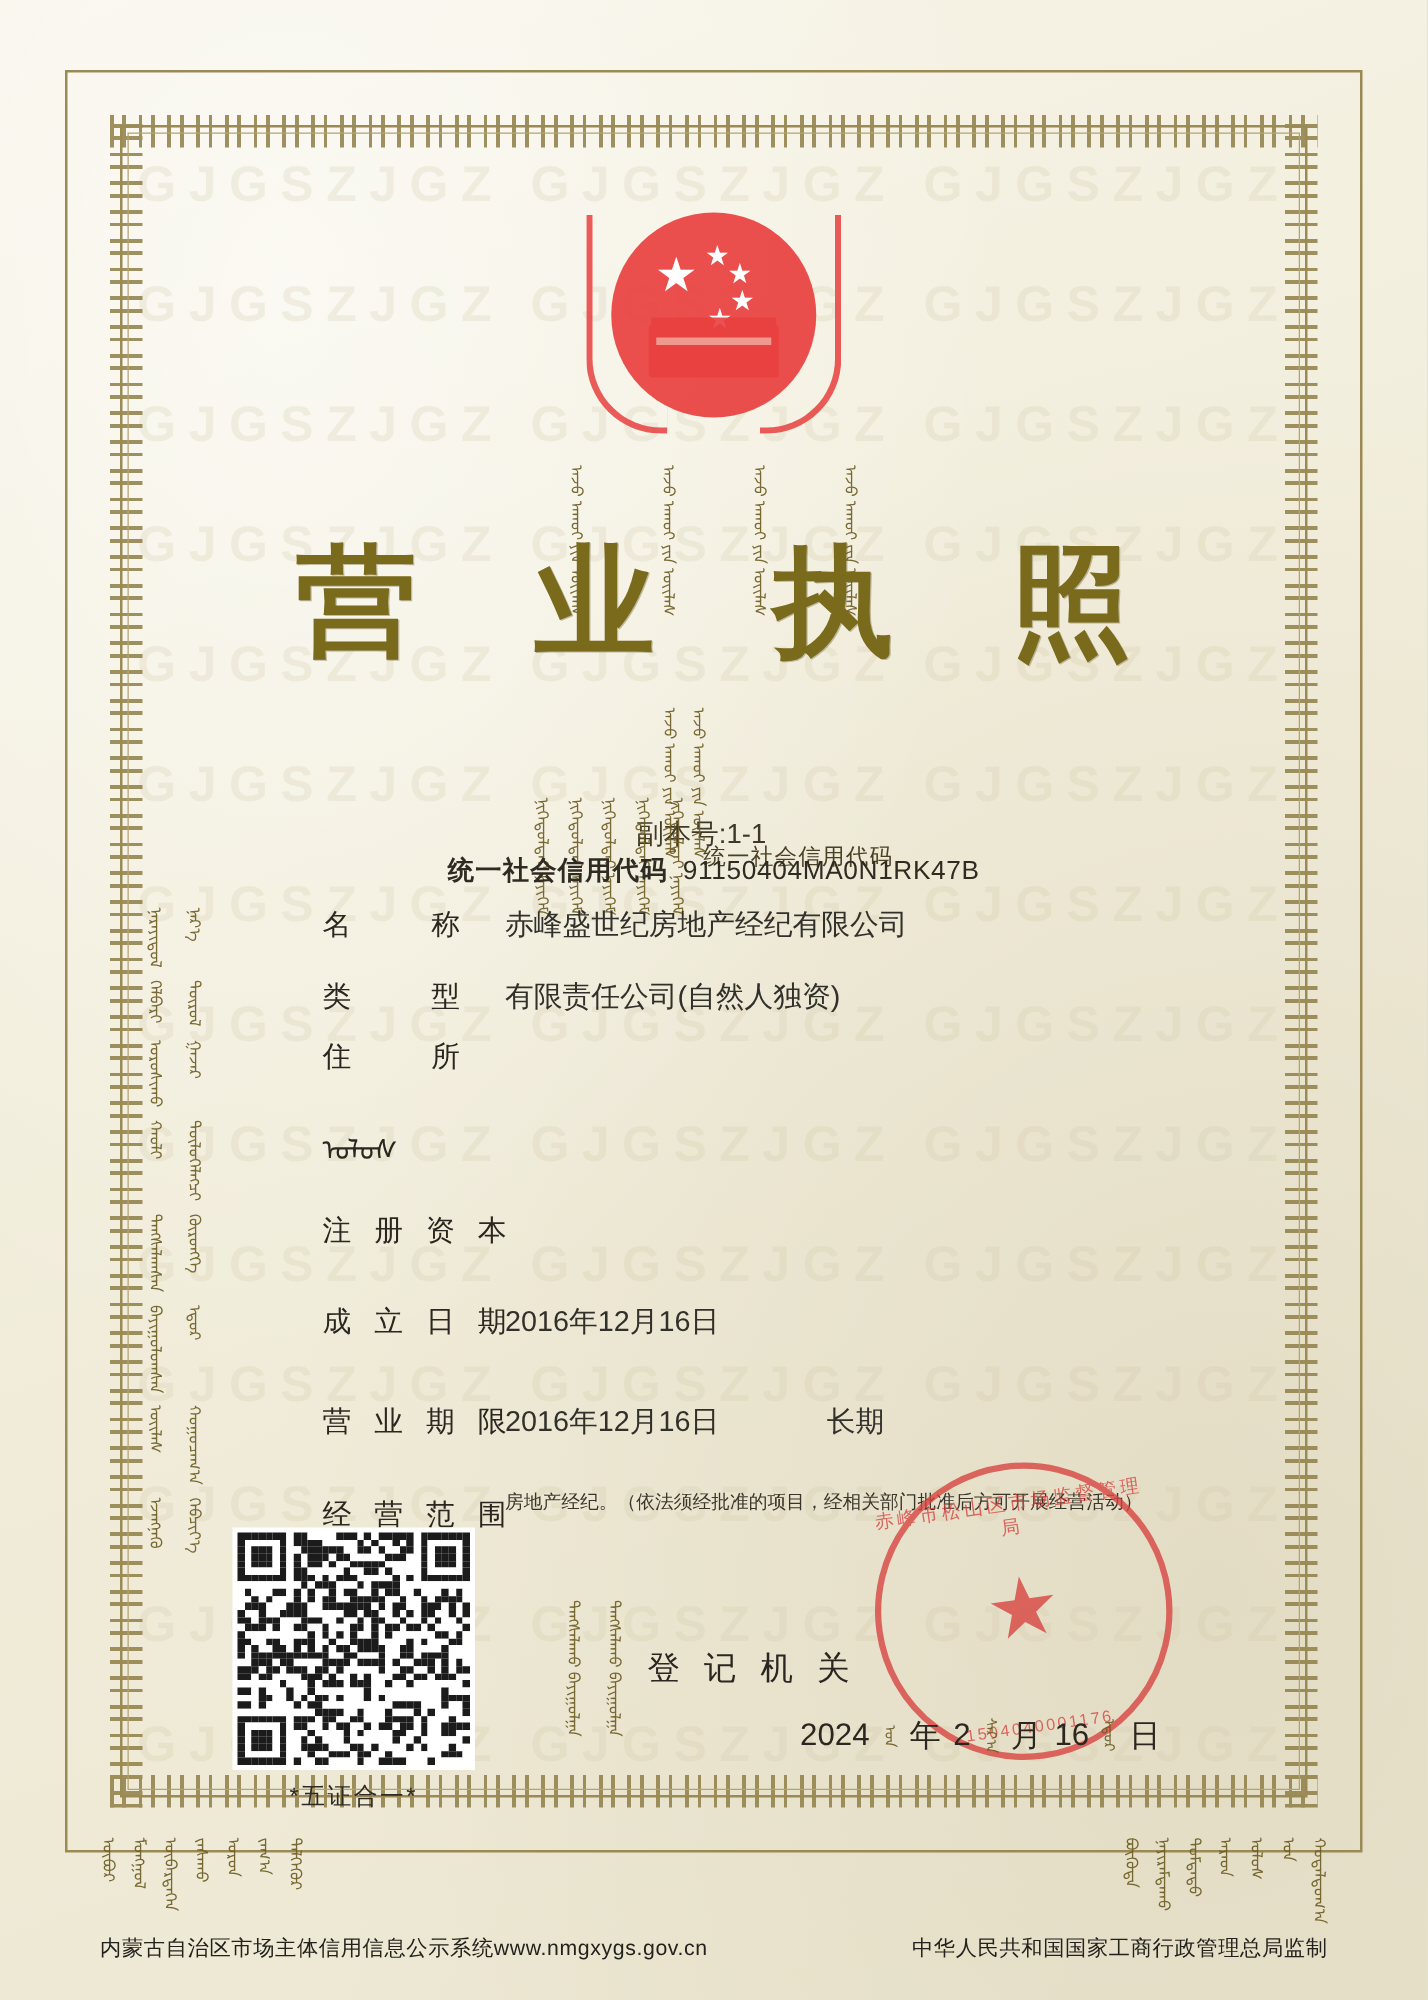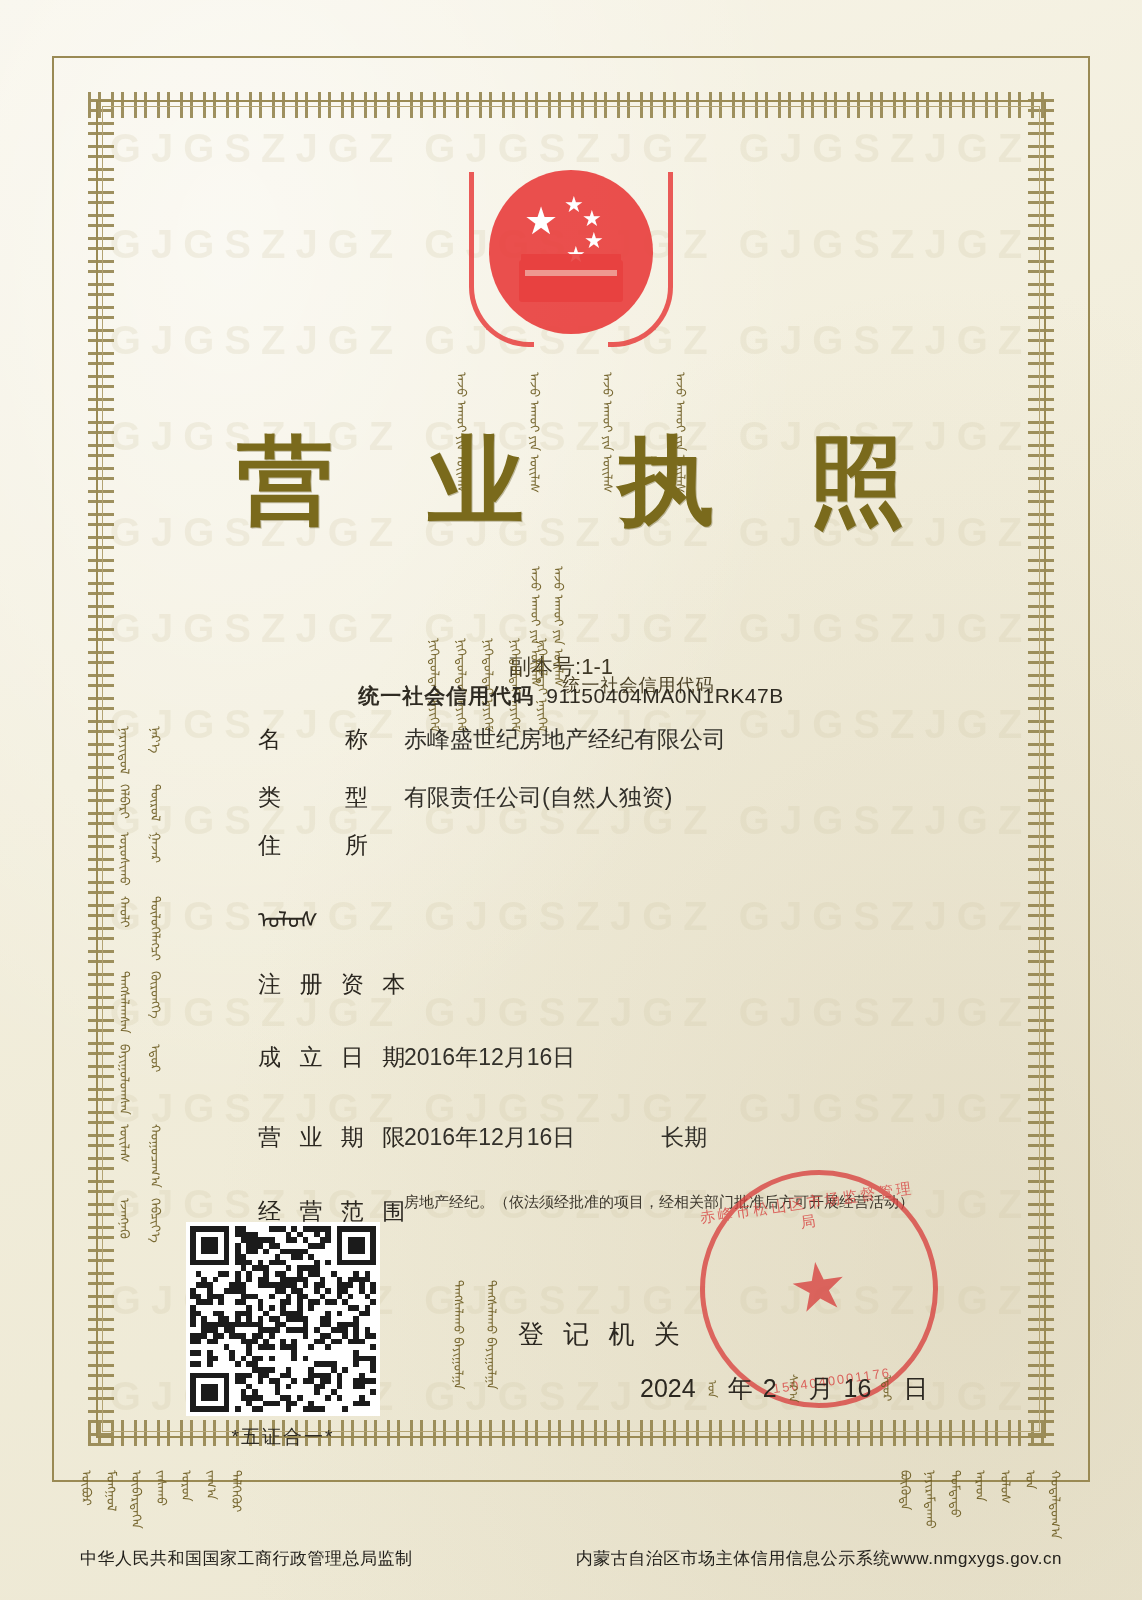--- a/index.html
+++ b/index.html
@@ -1679,17 +1679,17 @@
         <span class="mong">ᠪᠦᠭᠦᠳᠡ</span>
         <span class="mong">ᠨᠠᠶᠢᠷᠠᠮᠳᠠᠬᠤ</span>
         <span class="mong">ᠳᠤᠮᠳᠠᠳᠤ</span>
         <span class="mong">ᠠᠷᠠᠳ</span>
         <span class="mong">ᠤᠯᠤᠰ</span>
         <span class="mong">ᠤᠨ</span>
         <span class="mong">ᠬᠤᠳᠠᠯᠳᠤᠭ᠎ᠠ</span>
       </div>
     </div>
     <div class="footer-text">
+      <span>内蒙古自治区市场主体信用信息公示系统www.nmgxygs.gov.cn</span>
       <span>中华人民共和国国家工商行政管理总局监制</span>
-      <span>内蒙古自治区市场主体信用信息公示系统www.nmgxygs.gov.cn</span>
     </div>
   </div>
 </div>
 
 </body></html>

